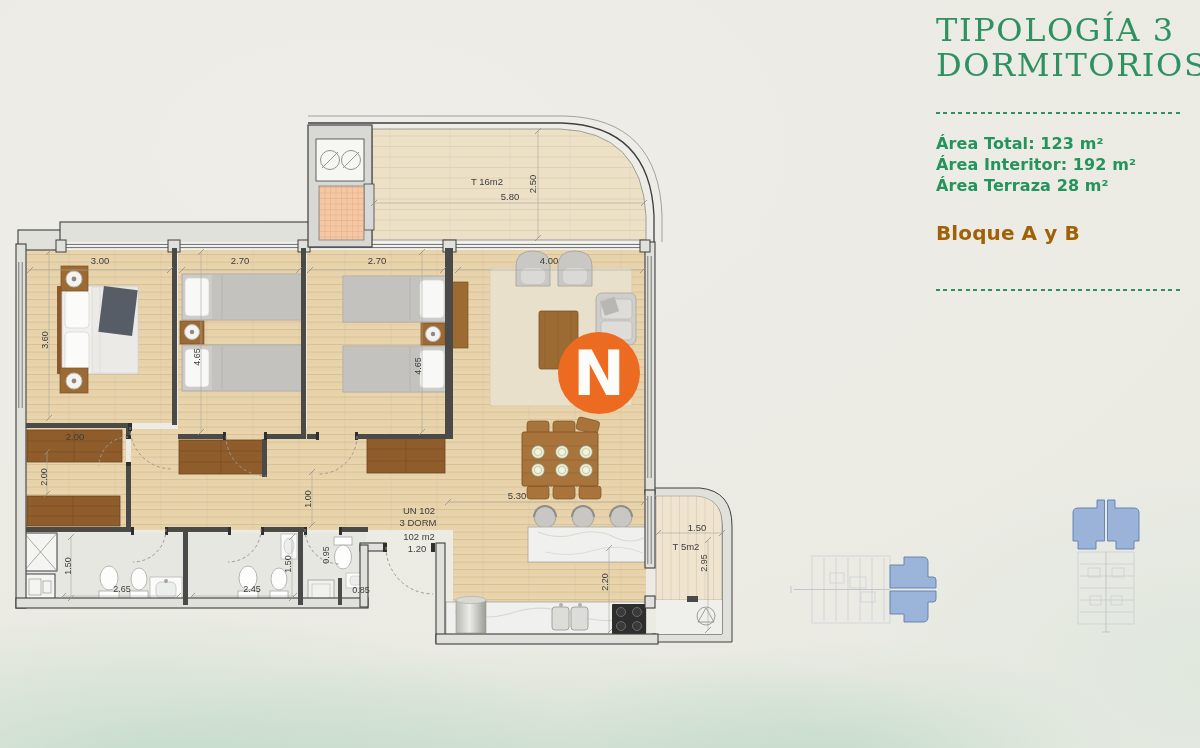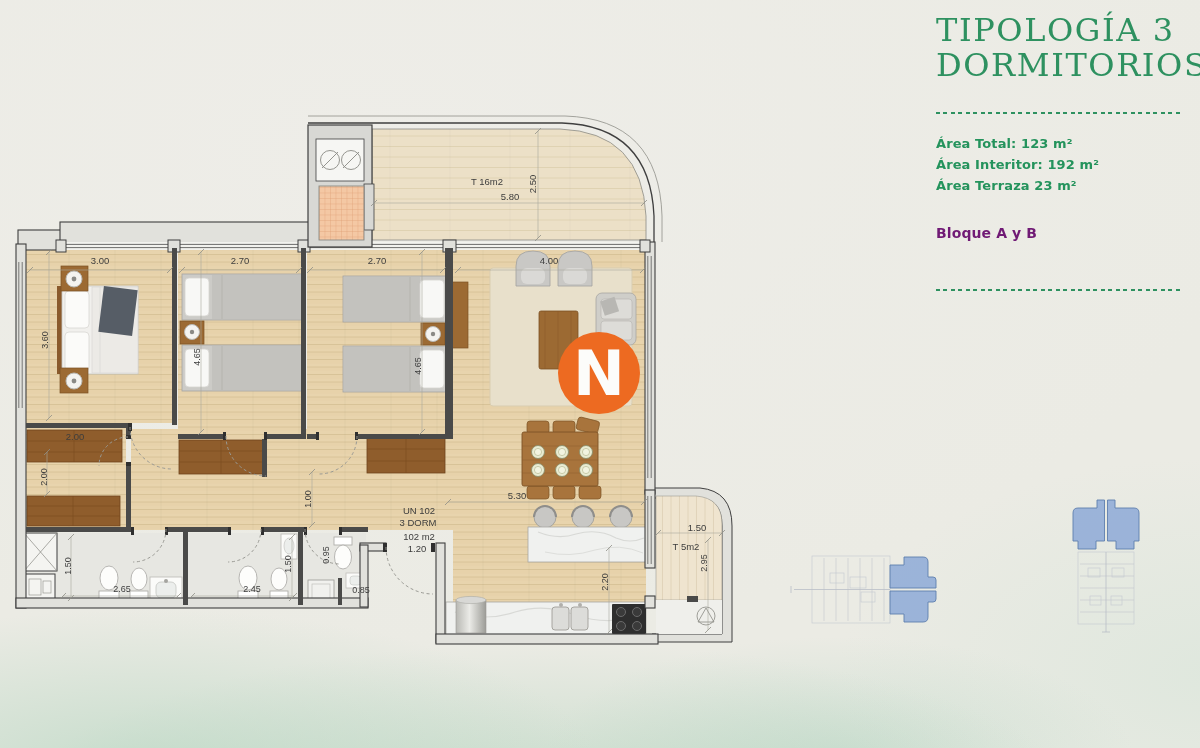--- a/index.html
+++ b/index.html
@@ -20,23 +20,23 @@
     position:absolute;top:13px;left:0;width:246px;
     font-family:"DejaVu Serif","Liberation Serif",serif;
     font-size:32px;line-height:35px;letter-spacing:1.6px;color:#2e9160;font-weight:500;
   }
   .sep{
     position:absolute;left:0;width:245px;height:2.4px;
     background-image:repeating-linear-gradient(90deg,#2e9160 0 4px,rgba(0,0,0,0) 4px 7.5px);
   }
   .sep1{top:112px;} .sep2{top:289px;}
   .areas{position:absolute;top:133px;left:0;font-family:"DejaVu Sans","Liberation Sans",sans-serif;
-    font-weight:bold;font-size:13px;line-height:21px;color:#24935c;letter-spacing:.1px;}
+    font-weight:bold;font-size:16px;line-height:21px;color:#24935c;letter-spacing:.1px;}
   .blk{position:absolute;top:223px;left:0;font-family:"DejaVu Sans","Liberation Sans",sans-serif;
-    font-weight:bold;font-size:14px;line-height:21px;color:#701a75;letter-spacing:.1px;}
+    font-weight:bold;font-size:20px;line-height:21px;color:#a16207;letter-spacing:.1px;}
   text{font-family:"Liberation Sans",sans-serif;fill:#3d3d3d;}
   .dim{font-size:9px;}
   .dimb{font-size:9.5px;}
   .tlab{font-size:9.5px;}
   .nletter{font-family:"DejaVu Sans","Liberation Sans",sans-serif;font-weight:bold;font-size:62px;fill:#fcfcfa;}
 </style>
 </head>
 <body>
 
 <div class="page">
@@ -517,21 +517,21 @@
 
 <div class="panel">
   <div class="ttl">
     <span>TIPOLOGÍA 3</span><br>
     <span>DORMITORIOS</span>
   </div>
   <div class="sep sep1"></div>
   <div class="areas">
     <div>Área Total: 123 m²</div>
     <div>Área Interitor: 192 m²</div>
-    <div>Área Terraza 23 m²</div>
+    <div>Área Terraza 28 m²</div>
   </div>
   <div class="blk">
     <div>Bloque A y B</div>
   </div>
   <div class="sep sep2"></div>
 </div>
 
 </div>
 
 </body></html>

